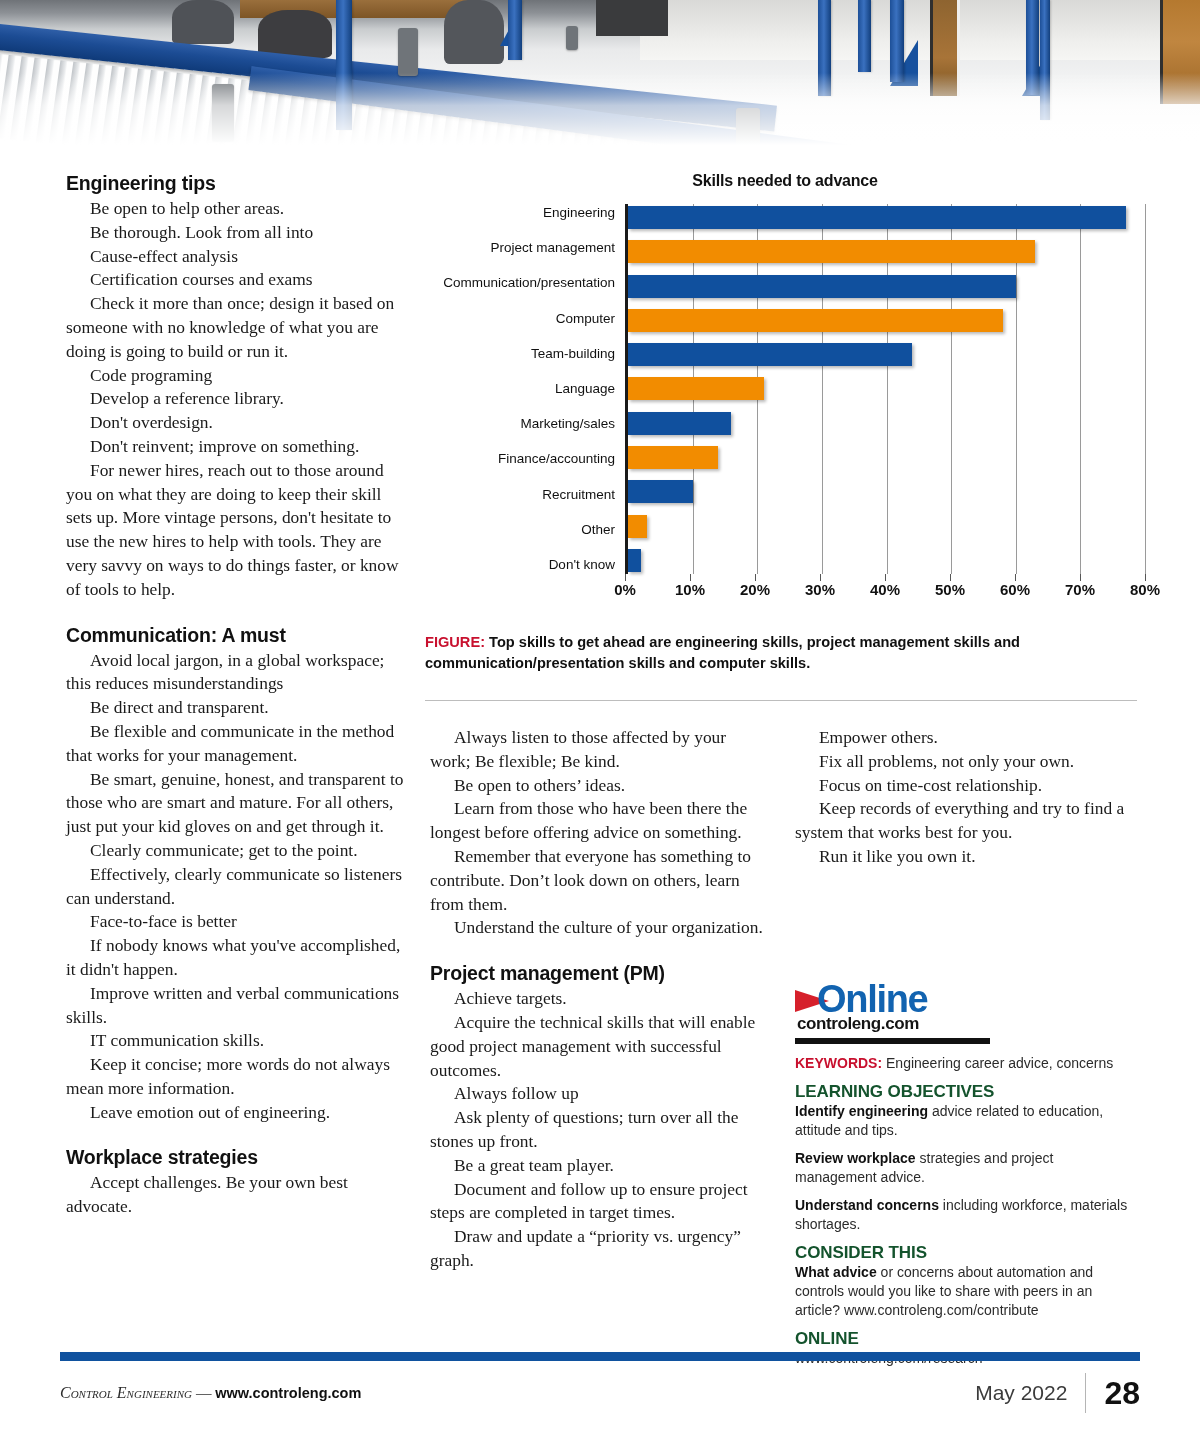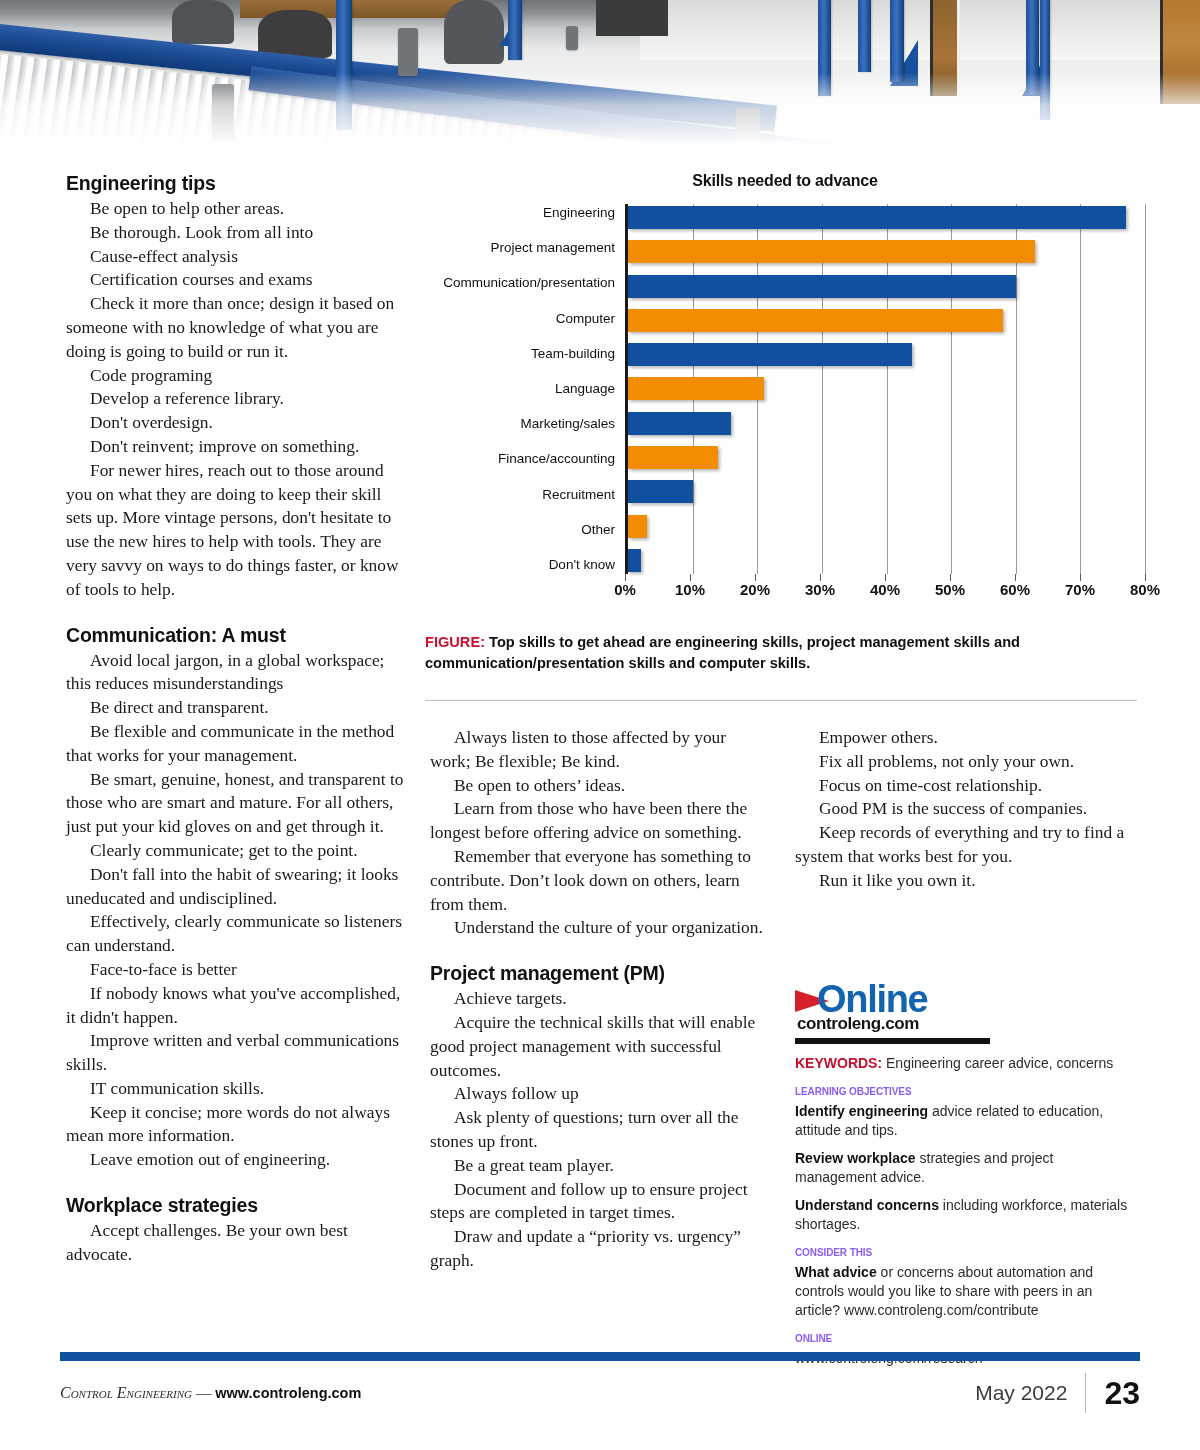--- a/index.html
+++ b/index.html
@@ -189,21 +189,21 @@
   }
   .online-rule {
     position: absolute; left: 0; top: 56px; width: 195px; height: 6px; background: #111;
   }
   .kv { margin-top: 14px; }
   .kv p {
     font-family: "Liberation Sans", sans-serif;
     font-size: 14px; line-height: 19px; color: #2b2b2b; margin-bottom: 9px;
   }
   .kv .hdr {
-    color: #8b5cf6; font-weight: bold; font-size: 10px;
+    color: #14532d; font-weight: bold; font-size: 17px;
     margin-bottom: 1px; letter-spacing: -0.1px;
   }
   .kv b { color: #111; }
   .kv .inline-hdr { color: #c8102e; font-weight: bold; }
 
   
   .footer-bar {
     position: absolute; left: 60px; top: 1352px; width: 1080px; height: 9px;
     background: #10529f;
   }
@@ -275,21 +275,20 @@
     <p class="body">Don't overdesign.</p>
     <p class="body">Don't reinvent; improve on something.</p>
     <p class="body">For newer hires, reach out to those around you on what they are doing to keep their skill sets up. More vintage persons, don't hesitate to use the new hires to help with tools. They are very savvy on ways to do things faster, or know of tools to help.</p>
 
     <h2 class="sec spaced">Communication: A must</h2>
     <p class="body">Avoid local jargon, in a global workspace; this reduces misunderstandings</p>
     <p class="body">Be direct and transparent.</p>
     <p class="body">Be flexible and communicate in the method that works for your management.</p>
     <p class="body">Be smart, genuine, honest, and transparent to those who are smart and mature. For all others, just put your kid gloves on and get through it.</p>
     <p class="body">Clearly communicate; get to the point.</p>
-    <p class="body">Don't fall into the habit of swearing; it looks uneducated and undisciplined.</p>
     <p class="body">Effectively, clearly communicate so listeners can understand.</p>
     <p class="body">Face-to-face is better</p>
     <p class="body">If nobody knows what you've accomplished, it didn't happen.</p>
     <p class="body">Improve written and verbal communications skills.</p>
     <p class="body">IT communication skills.</p>
     <p class="body">Keep it concise; more words do not always mean more information.</p>
     <p class="body">Leave emotion out of engineering.</p>
 
     <h2 class="sec spaced">Workplace strategies</h2>
     <p class="body">Accept challenges. Be your own best advocate.</p>
@@ -399,21 +398,20 @@
     <p class="body">Ask plenty of questions; turn over all the stones up front.</p>
     <p class="body">Be a great team player.</p>
     <p class="body">Document and follow up to ensure project steps are completed in target times.</p>
     <p class="body">Draw and update a “priority vs. urgency” graph.</p>
   </div>
 
   <div class="col-right">
     <p class="body">Empower others.</p>
     <p class="body">Fix all problems, not only your own.</p>
     <p class="body">Focus on time-cost relationship.</p>
-    <p class="body">Good PM is the success of companies.</p>
     <p class="body">Keep records of everything and try to find a system that works best for you.</p>
     <p class="body">Run it like you own it.</p>
   </div>
 
   <div class="online-box">
     <div class="online-logo">
       <div class="arrow-icon"></div>
       <div class="online-word">Online</div>
       <div class="online-sub">controleng.com</div>
       <div class="online-rule"></div>
@@ -442,17 +440,17 @@
   </div>
 
   <div class="footer-bar"></div>
   <div class="footer">
     <div class="footer-left">
       <span class="smallcaps">Control Engineering</span><span> — </span><b>www.controleng.com</b>
     </div>
     <div class="footer-right">
       <span class="footer-date">May 2022</span>
       <span class="footer-div"></span>
-      <span class="footer-page">23</span>
+      <span class="footer-page">28</span>
     </div>
   </div>
 
 </div>
 
 </body></html>

